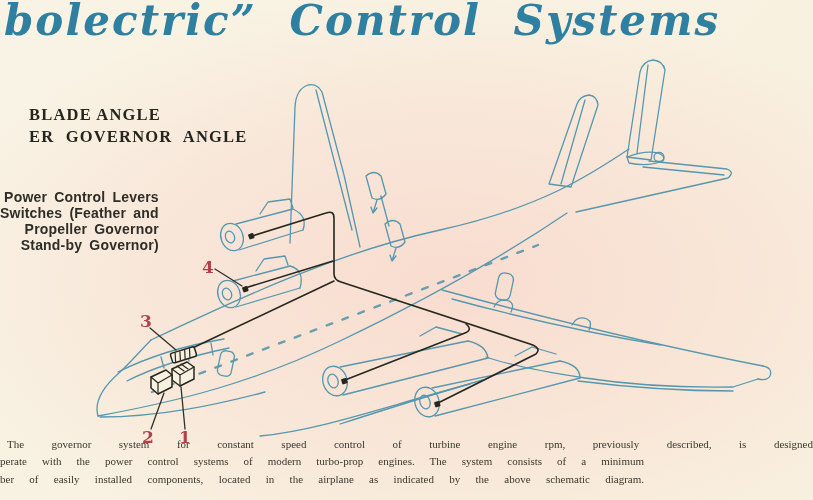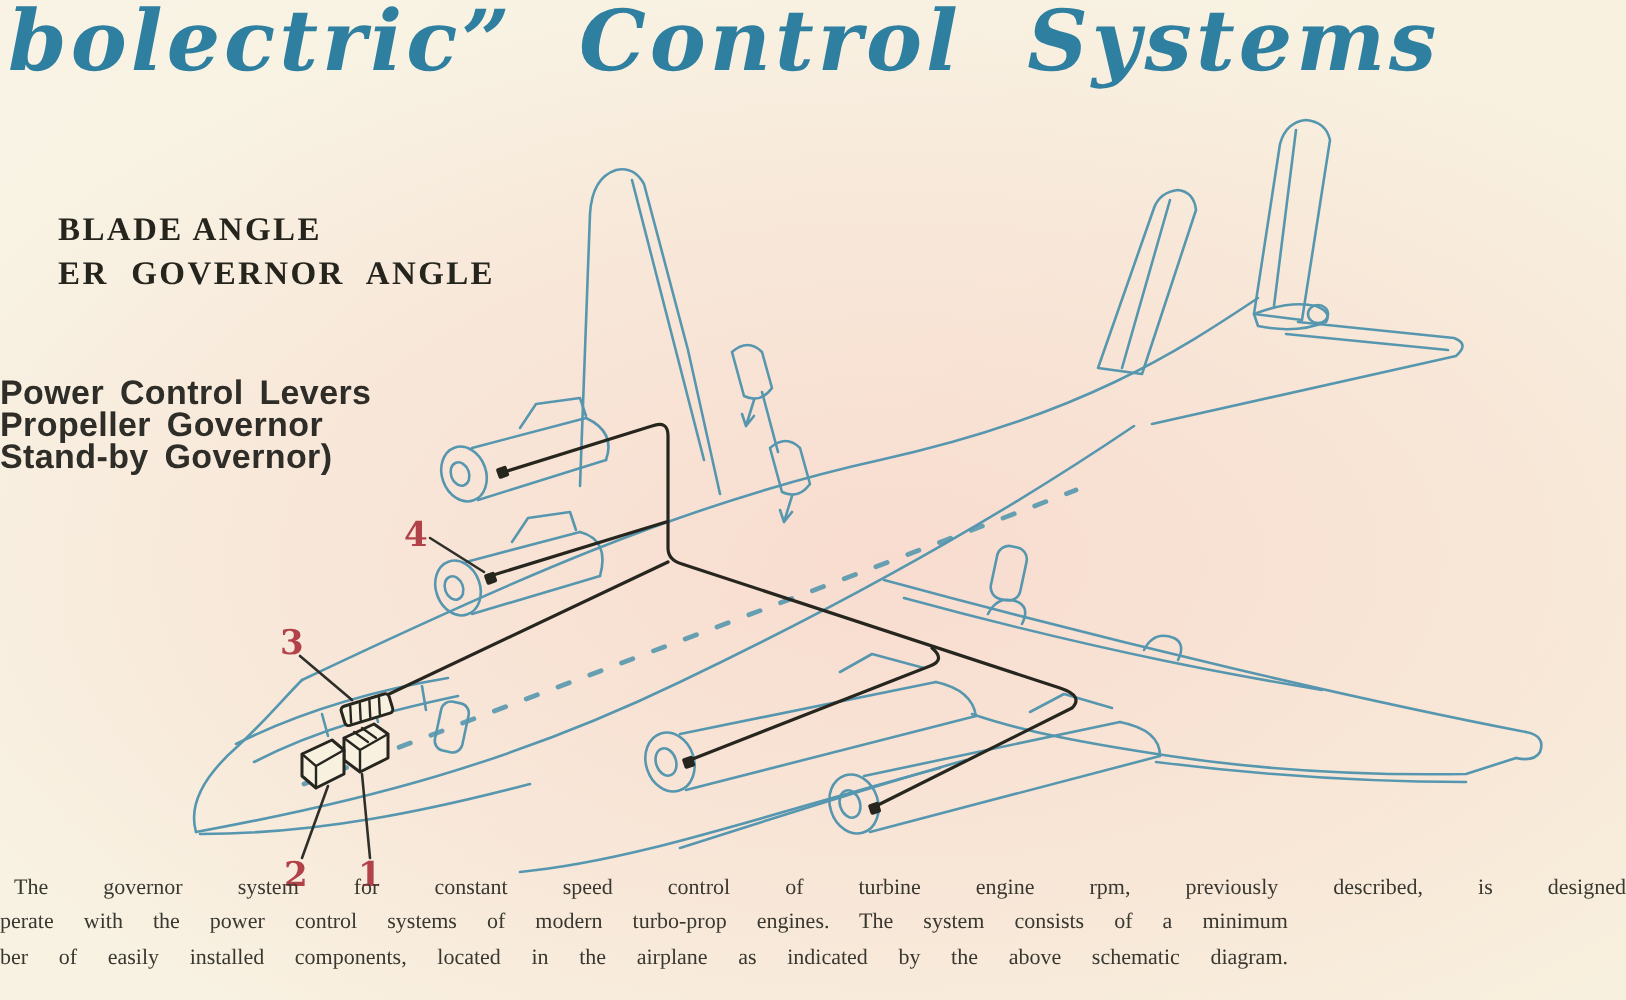--- a/index.html
+++ b/index.html
@@ -18,21 +18,21 @@
   }
   .heading{
     position:absolute;left:0;top:104px;color:#25251e;
     font-family:"Liberation Serif", serif;font-weight:700;
     font-size:16.5px;line-height:22px;letter-spacing:1.2px;white-space:nowrap;margin-left:29px;
   }
   .heading .h2{word-spacing:6px;}
   .legend{
     position:absolute;left:0;top:189px;color:#2e2d28;
     font-family:"Liberation Sans", sans-serif;font-weight:700;
-    font-size:17px;line-height:16px;letter-spacing:0.2px;word-spacing:3px;white-space:nowrap;
+    font-size:14px;line-height:16px;letter-spacing:0.2px;word-spacing:3px;white-space:nowrap;text-align:right;
   }
   .diagram{position:absolute;left:0;top:0;width:813px;height:500px;}
   .para{
     position:absolute;left:0;right:0;top:436px;color:#393830;
     font-family:"Liberation Serif", serif;font-size:11px;line-height:17.4px;
   }
   .para .pline{
     display:block;width:644px;
     text-align:justify;text-align-last:justify;text-justify:inter-word;
     white-space:normal;
@@ -46,20 +46,21 @@
 
   <div class="title-script">bolectric” Control Systems</div>
 
   <div class="heading">
     <div class="h1">BLADE ANGLE</div>
     <div class="h2">ER GOVERNOR ANGLE</div>
   </div>
 
   <div class="legend">
     <div>Power Control Levers</div>
+    <div>Switches (Feather and</div>
     <div>Propeller Governor</div>
     <div>Stand-by Governor)</div>
   </div>
 
   <svg class="diagram" viewBox="0 0 813 500" xmlns="http://www.w3.org/2000/svg">
 
     <g stroke="#4e93ad" stroke-width="1.3" fill="none" stroke-linecap="round" stroke-linejoin="round" opacity="0.95">
 
       <g>
         <path d="M151,340 C250,293 340,252 440,230 C540,208 590,175 629,149"></path>

